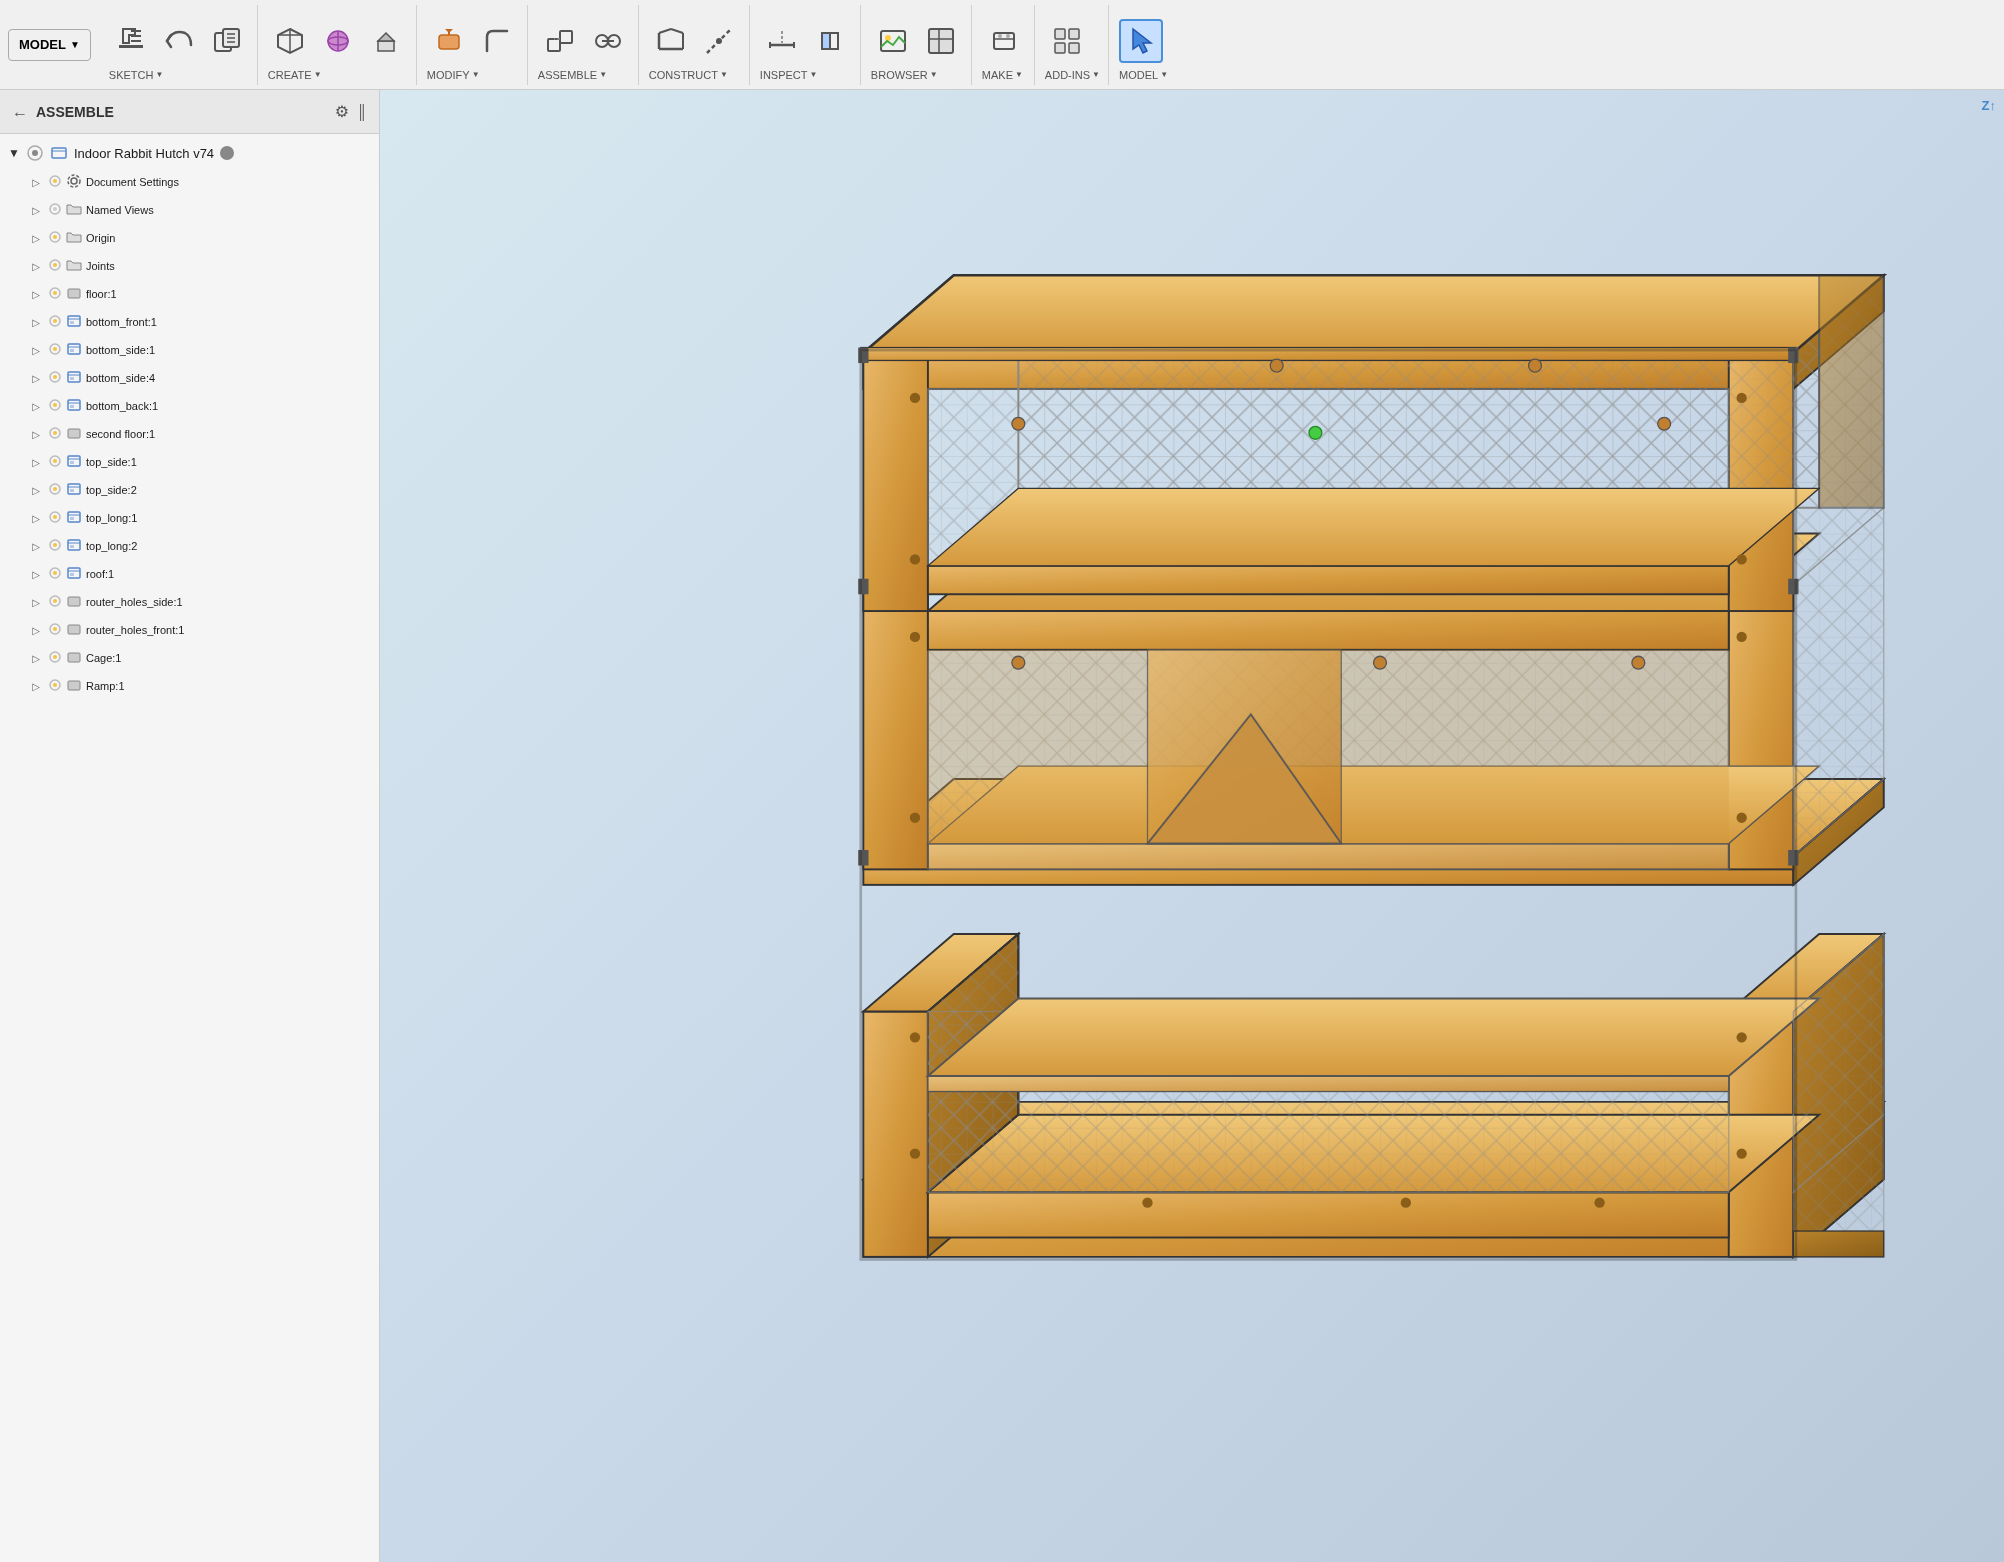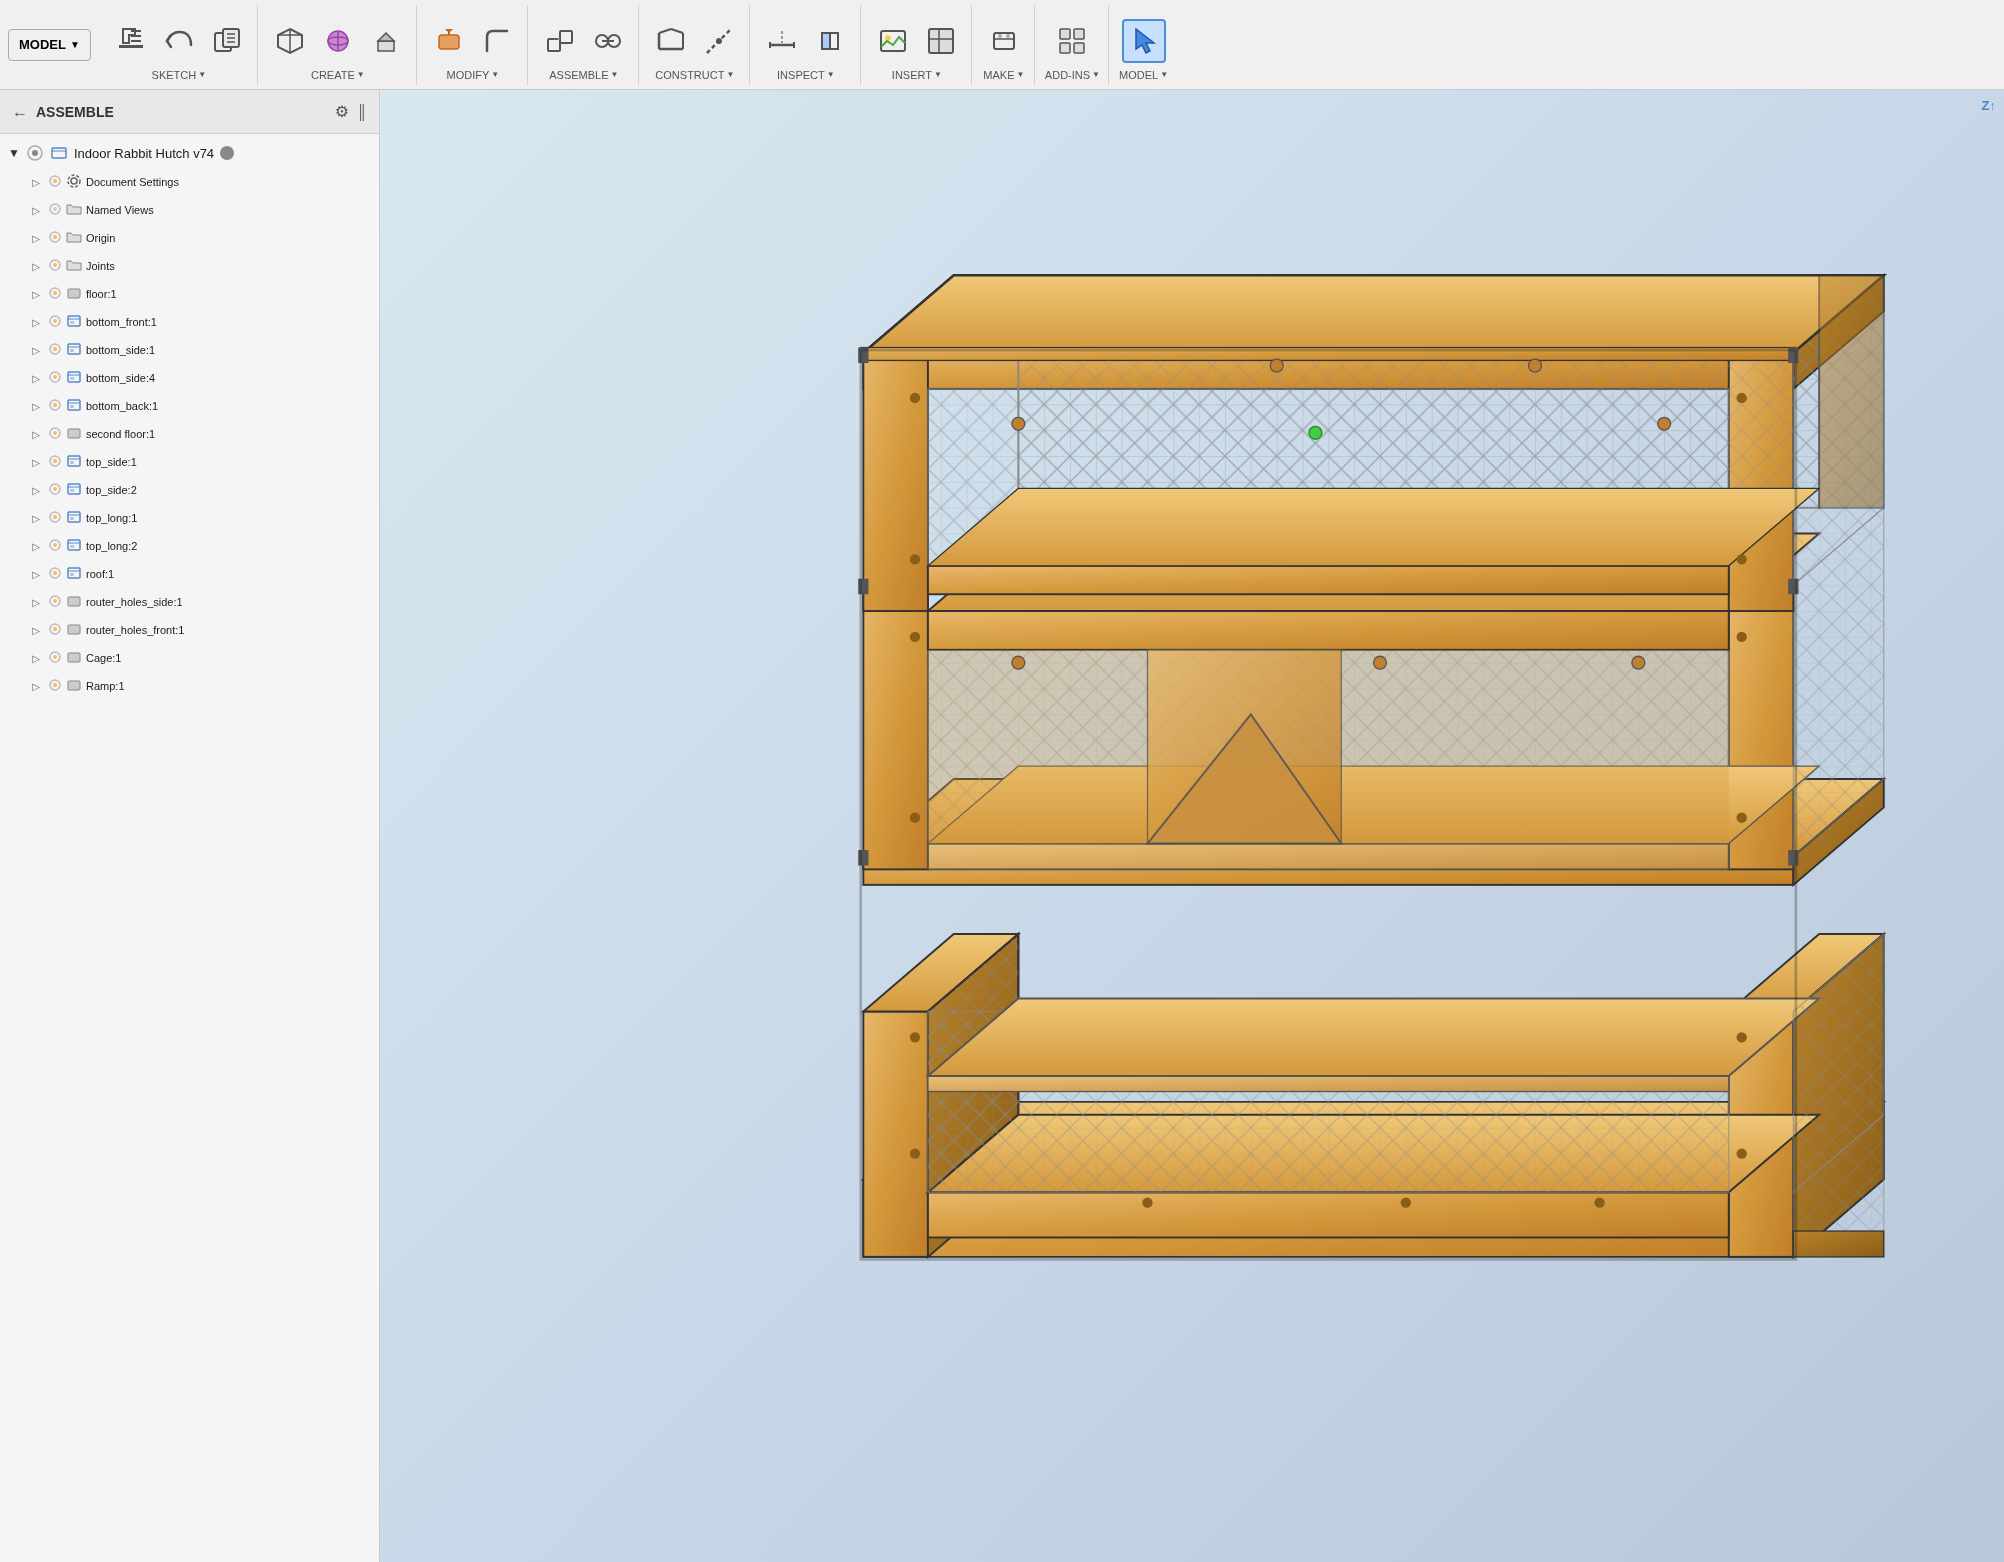--- a/index.html
+++ b/index.html
@@ -1,20 +1,20 @@
 <!DOCTYPE html>
 <html><head>
   <meta charset="utf-8">
   <style>
     * { box-sizing: border-box; margin: 0; padding: 0; }
     body { font-family: -apple-system, BlinkMacSystemFont, 'Segoe UI', sans-serif; background: #e8e8e8; width: 2004px; height: 1562px; overflow: hidden; display: flex; flex-direction: column; }
 
     
     #toolbar { background: #f0f0f0; border-bottom: 1px solid #ccc; display: flex; align-items: center; height: 90px; padding: 8px 8px; gap: 2px; flex-shrink: 0; }
-    .toolbar-group { display: flex; flex-direction: column; align-items: center; padding: 0 8px; border-right: 1px solid #d0d0d0; height: 80px; justify-content: space-between; padding-bottom: 4px; }
+    .toolbar-group { display: flex; flex-direction: column; align-items: flex-start; padding: 0 8px; border-right: 1px solid #d0d0d0; height: 80px; justify-content: space-between; padding-bottom: 4px; }
     .toolbar-group:last-child { border-right: none; }
     .toolbar-icons { display: flex; gap: 4px; align-items: center; flex: 1; padding-top: 8px; }
     .toolbar-label { font-size: 11px; color: #555; display: flex; align-items: center; gap: 2px; cursor: pointer; }
     .toolbar-label .arrow { font-size: 8px; }
     .tool-btn { width: 44px; height: 44px; background: transparent; border: none; cursor: pointer; display: flex; align-items: center; justify-content: center; border-radius: 4px; font-size: 22px; }
     .tool-btn.active { background: #c8e0ff; border: 2px solid #4a90d9; }
     .model-selector { background: #f0f0f0; border: 1px solid #aaa; border-radius: 4px; padding: 4px 10px; font-size: 13px; font-weight: bold; cursor: pointer; display: flex; align-items: center; gap: 4px; height: 32px; margin-right: 8px; }
 
     
     #main-content { display: flex; flex: 1; overflow: hidden; }
@@ -222,21 +222,21 @@
       </button>
       <button class="tool-btn">
         <svg width="32" height="32" viewBox="0 0 32 32">
             <rect x="4" y="4" width="24" height="24" rx="2" fill="#ddd" stroke="#555" stroke-width="2"></rect>
             <line x1="4" y1="14" x2="28" y2="14" stroke="#555" stroke-width="1.5"></line>
             <line x1="14" y1="4" x2="14" y2="28" stroke="#555" stroke-width="1.5"></line>
           </svg>
       </button>
     </div>
     <div class="toolbar-label">
-      <span>INSERT</span>
+      <span>BROWSER</span>
       <span class="arrow">▼</span>
     </div>
   </div>
 
   <div class="toolbar-group">
     <div class="toolbar-icons">
       <button class="tool-btn">
         <svg width="32" height="32" viewBox="0 0 32 32">
             <rect x="6" y="8" width="20" height="16" rx="2" fill="none" stroke="#555" stroke-width="2"></rect>
             <line x1="6" y1="14" x2="26" y2="14" stroke="#555" stroke-width="1.5"></line>

